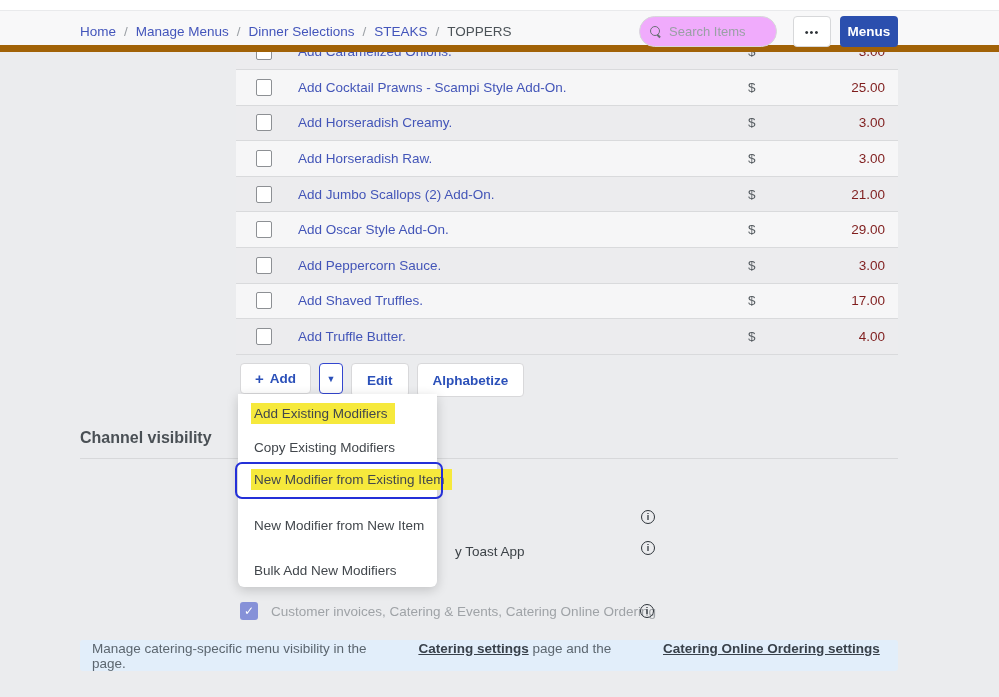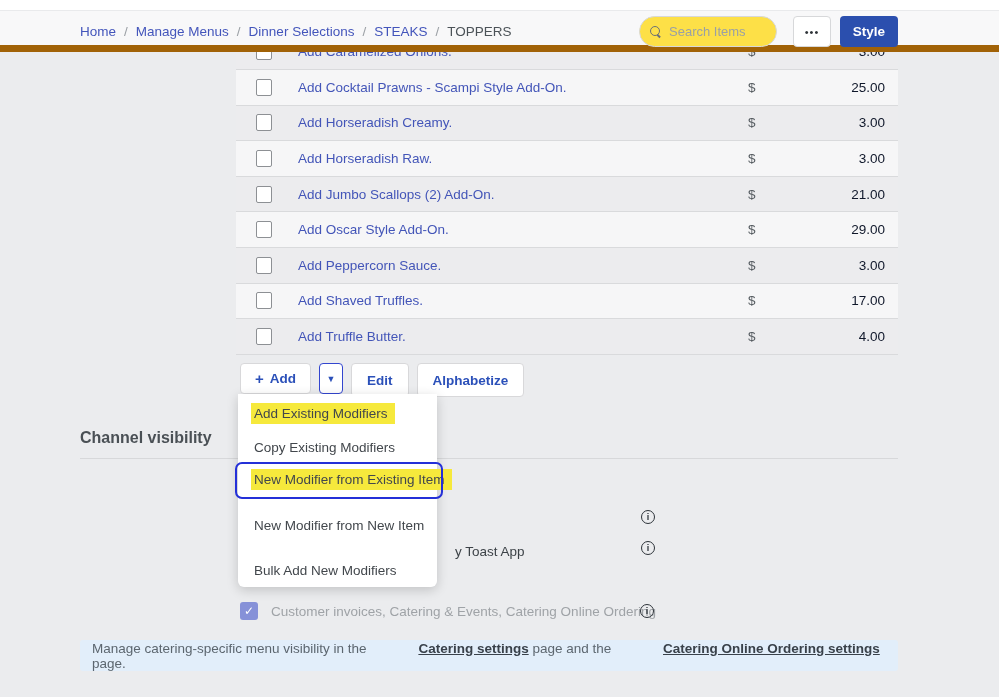--- a/index.html
+++ b/index.html
@@ -24,21 +24,21 @@
     position:absolute; left:80px; top:0; height:40px;
     display:flex; align-items:center; gap:8px;
     font-size:13.5px;
   }
   .crumb-link { color:#4355bb; cursor:pointer; }
   .crumb-sep { color:#9a9fa4; }
   .crumb-current { color:#4c5358; }
 
   .search-pill {
     position:absolute; right:222px; top:5px; width:138px; height:31px;
-    background:#fde047; border:1px solid #d7d8da; border-radius:16px;
+    background:#f0abfc; border:1px solid #d7d8da; border-radius:16px;
     display:flex; align-items:center; padding:0 10px; gap:7px;
   }
   .mag-icon { position:relative; width:12px; height:12px; flex:0 0 12px; }
   .mag-icon::before {
     content:""; position:absolute; left:0; top:0; width:8px; height:8px;
     border:1.6px solid #6b7176; border-radius:50%;
   }
   .mag-icon::after {
     content:""; position:absolute; left:8px; top:8px; width:4px; height:1.6px;
     background:#6b7176; transform:rotate(45deg); transform-origin:0 0;
@@ -72,21 +72,21 @@
   }
   .mod-row.shade-a { background:#ececee; }
   .mod-row.shade-b { background:#f6f6f7; }
   .cell-check { flex:0 0 62px; display:flex; justify-content:flex-start; padding-left:20px; }
   .checkbox {
     width:16px; height:17px; background:#ffffff;
     border:1.6px solid #8d9094; border-radius:2px; cursor:pointer;
   }
   .cell-name { flex:0 0 450px; font-size:13.5px; color:#4355b8; cursor:pointer; }
   .cell-cur { flex:0 0 30px; font-size:13.5px; color:#565c61; }
-  .cell-price { flex:1; text-align:right; padding-right:13px; font-size:13.5px; color:#0f172a; }
+  .cell-price { flex:1; text-align:right; padding-right:13px; font-size:13.5px; color:#7f1d1d; }
 
   
   .actions-row { position:absolute; left:240px; top:363px; display:flex; gap:8px; }
   .btn {
     height:31px; background:#ffffff; border:1px solid #d8d8da; border-radius:4px;
     color:#2b50b9; font-weight:bold; font-size:13.5px; cursor:pointer;
     display:flex; align-items:center; justify-content:center; padding:16px 15px;
     font-family:inherit;
   }
   .btn-add { gap:6px; padding:0 14px; }
@@ -173,21 +173,21 @@
     <span class="crumb-current">TOPPERS</span>
   </div>
 
   <div class="search-pill">
     <span class="mag-icon"></span>
     <input class="search-input" type="text" placeholder="Search Items" style="">
   </div>
   <div class="ellipsis-btn">
     <span>•••</span>
   </div>
-  <button class="save-btn">Style</button>
+  <button class="save-btn">Menus</button>
 </div>
 
 <div class="mod-table">
 
   <div class="row-clip">
     <div class="mod-row shade-a">
       <div class="cell-check">
           <span class="checkbox"></span>
         </div>
       <span class="cell-name">Add Caramelized Onions.</span>

